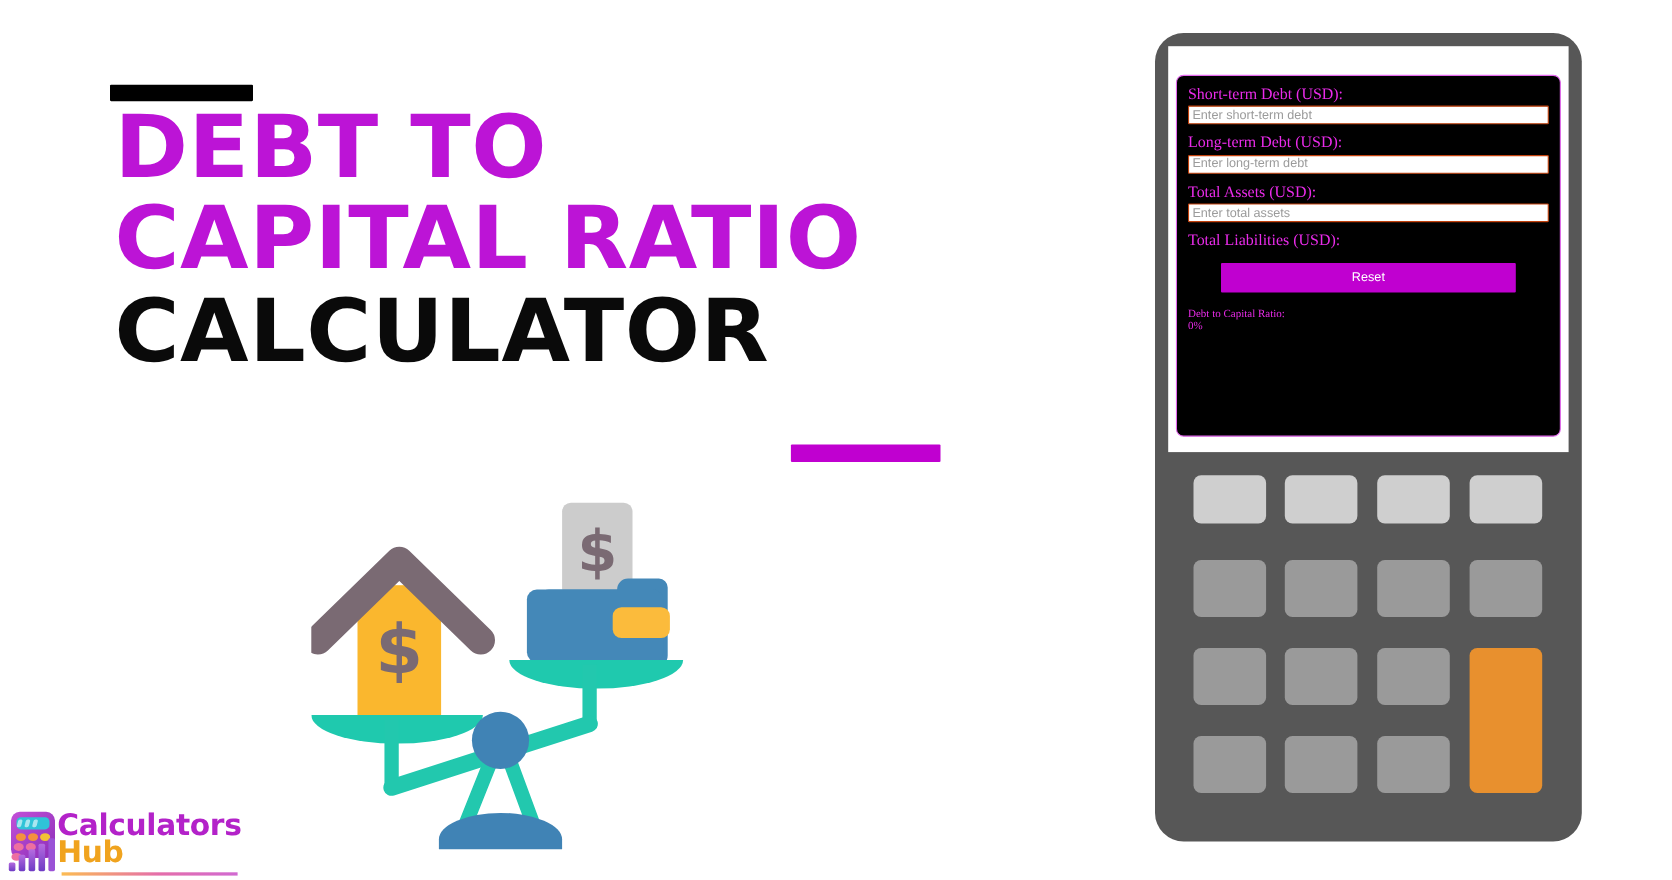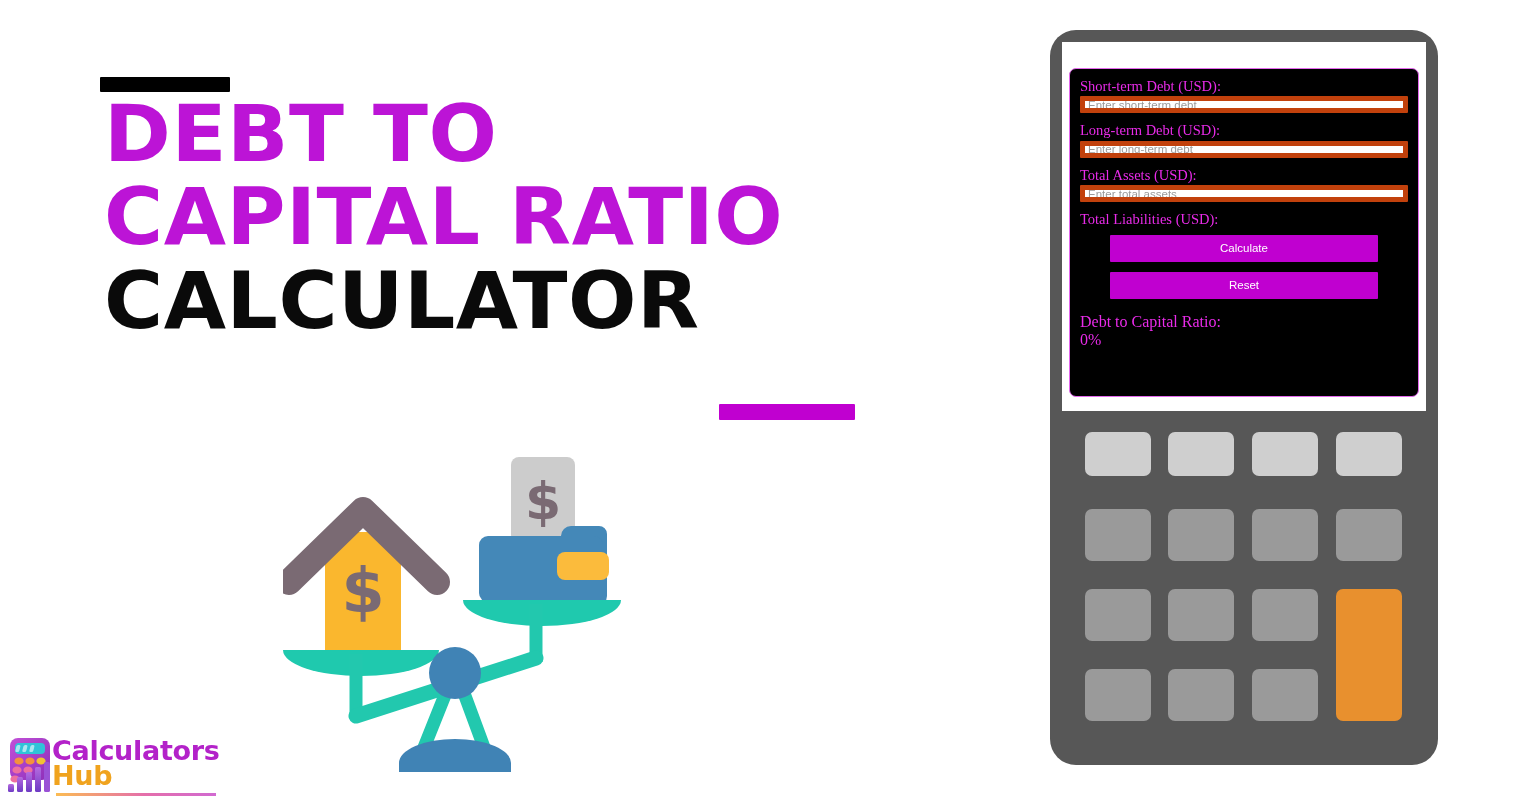--- a/index.html
+++ b/index.html
@@ -155,21 +155,21 @@
     margin: 0 0 1px 0;
     line-height: 1.2;
   }
   .field-input {
     display: block;
     box-sizing: border-box;
     width: 100%;
     height: 17px;
     margin: 0 0 9px 0;
     padding: 0 3px;
-    border: 5px solid #c2410c;
+    border: 1px solid #c2410c;
     border-radius: 1px;
     background: #ffffff;
     font-family: "Liberation Sans", sans-serif;
     font-size: 11.5px;
     color: #333333;
     outline: none;
   }
   .field-input::placeholder {
     color: #9b9b9b;
     opacity: 1;
@@ -189,21 +189,21 @@
     font-size: 11.5px;
     font-weight: normal;
     cursor: pointer;
   }
   #btn-calculate { margin-top: 6px; }
   #btn-reset { margin-top: 10px; }
 
   #result-block {
     margin-top: 14px;
     font-family: "Liberation Serif", serif;
-    font-size: 16px;
+    font-size: 10px;
     color: #E92BE9;
     line-height: 1.15;
   }
   #result-label { display: block; }
   #result-value { display: block; }
 
   
   #keypad {
     position: absolute;
     left: 1085px;
@@ -339,21 +339,20 @@
   <input class="field-input" type="text" placeholder="Enter short-term debt" style="">
 
   <label class="field-label">Long-term Debt (USD):</label>
   <input class="field-input" type="text" placeholder="Enter long-term debt" style="">
 
   <label class="field-label">Total Assets (USD):</label>
   <input class="field-input" type="text" placeholder="Enter total assets" style="">
 
   <label class="field-label">Total Liabilities (USD):</label>
 
-  <button class="calc-btn" id="btn-calculate">Calculate</button>
   <button class="calc-btn" id="btn-reset">Reset</button>
 
   <div id="result-block">
     <span id="result-label">Debt to Capital Ratio:</span>
     <span id="result-value">0%</span>
   </div>
 </div>
 
 <div id="keypad">
 

